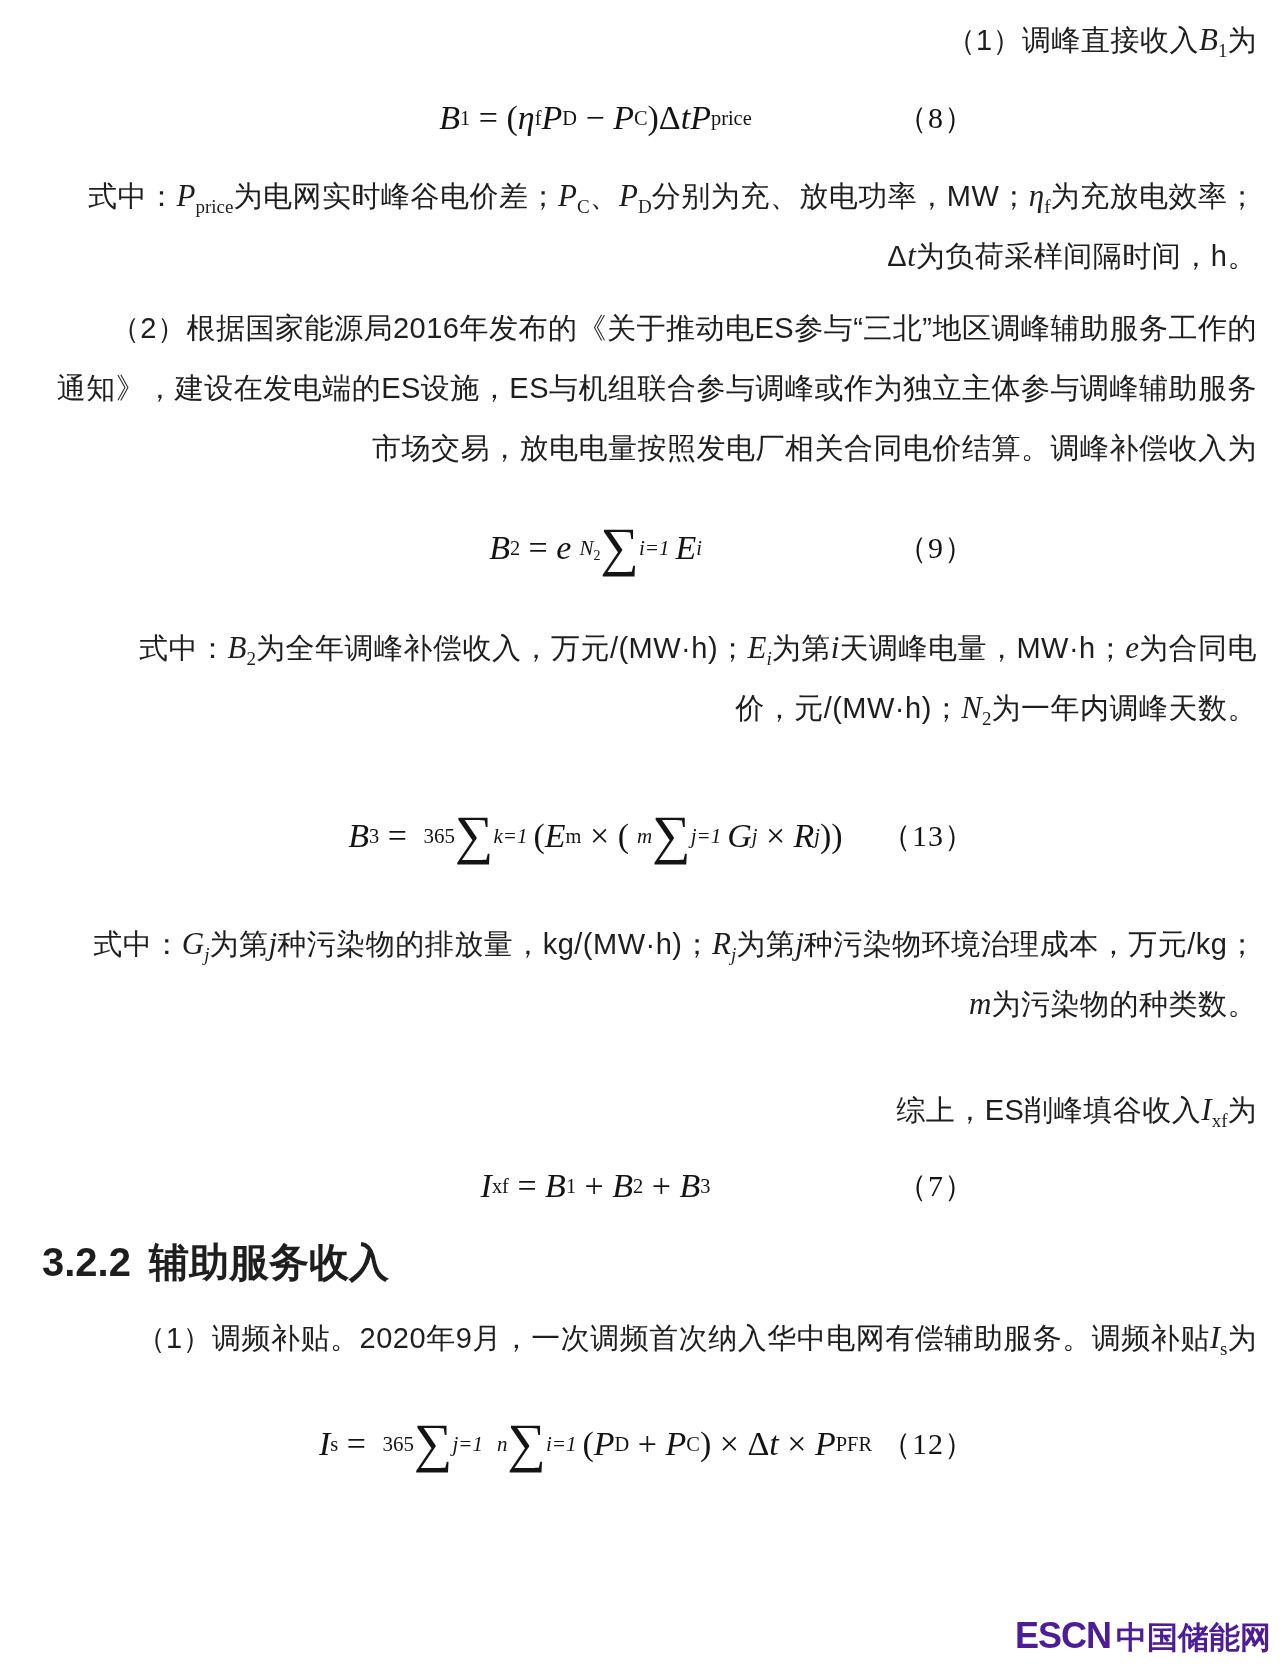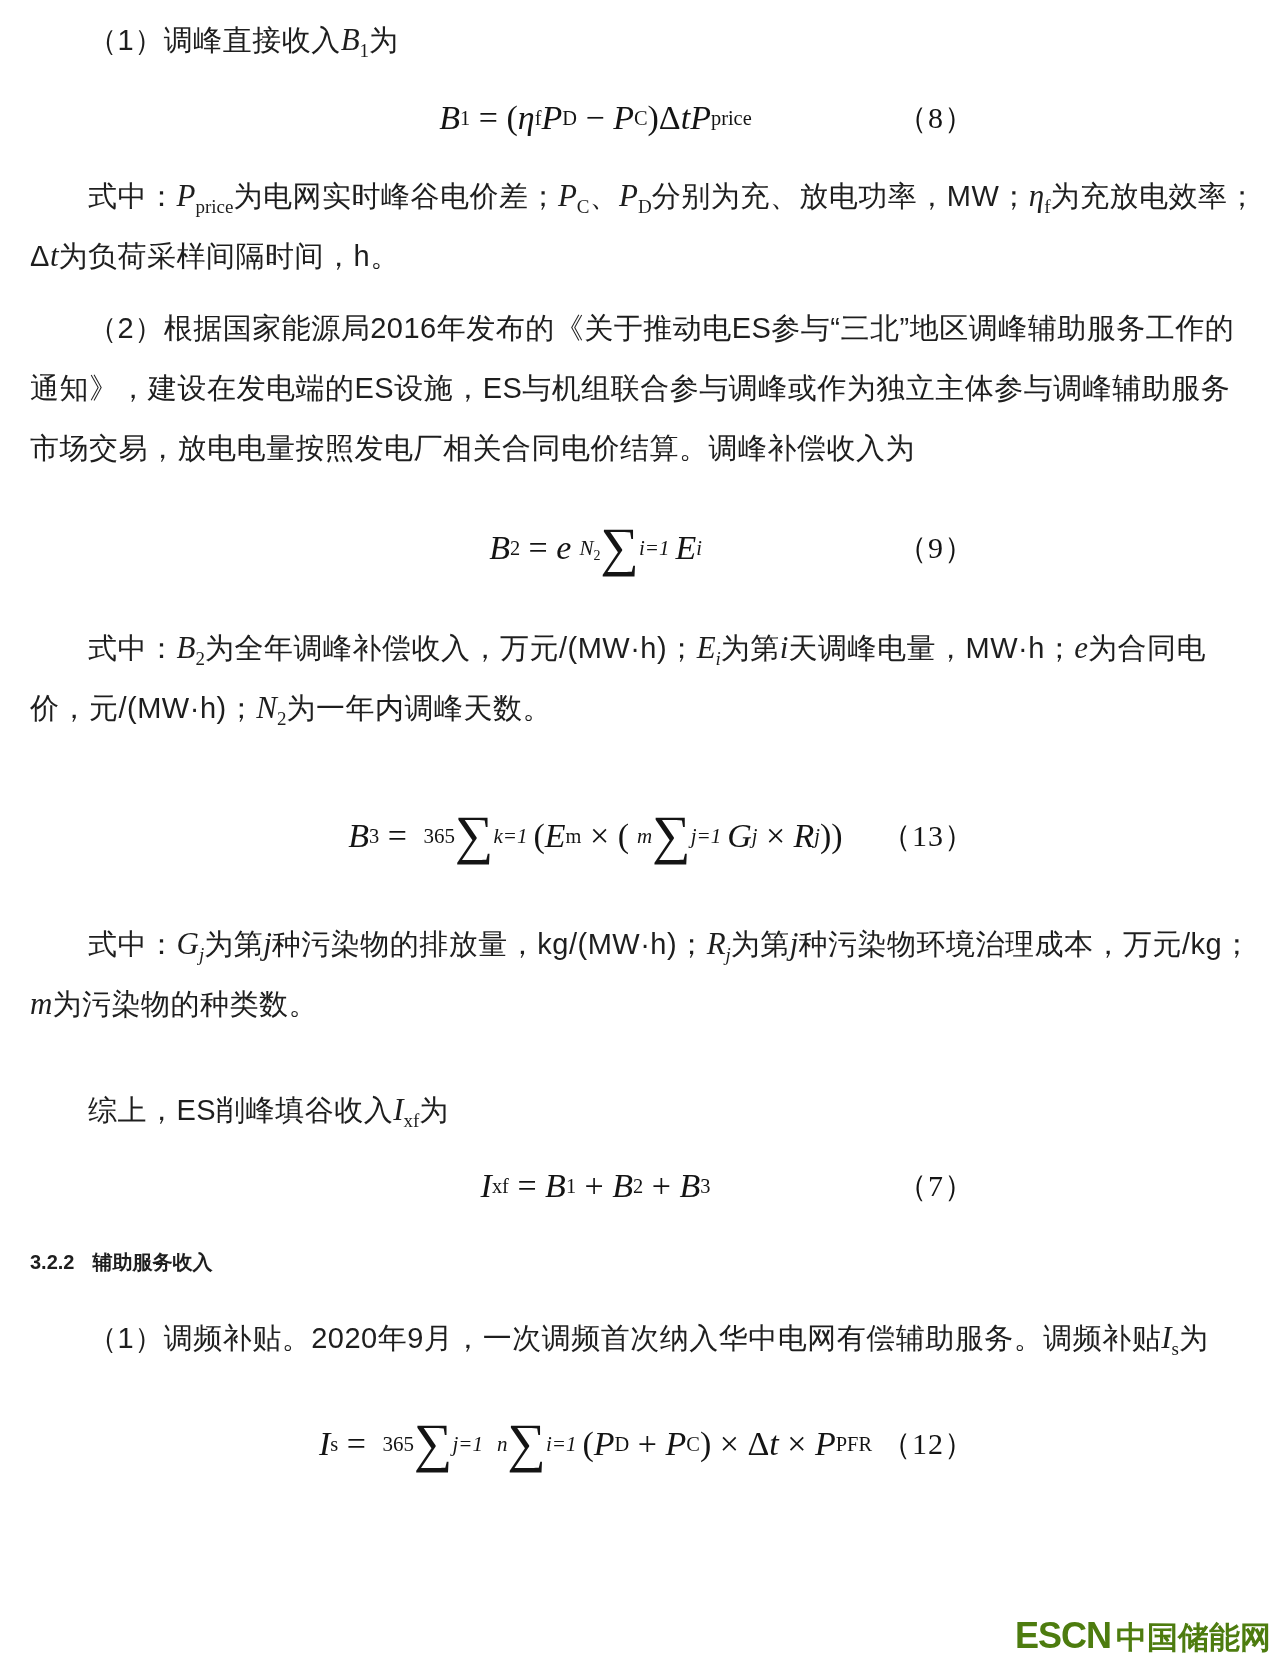--- a/index.html
+++ b/index.html
@@ -13,31 +13,32 @@
     font-family:"Liberation Sans", sans-serif;
     overflow:hidden;
   }
   
   .para {
     margin:0;
     font-size:29px;
     line-height:60px;
     text-indent:58px;
     letter-spacing:0.5px;
+    text-align:right;
   }
   
   .pv { font-family:"Liberation Serif", serif; font-style:italic; font-size:31px; letter-spacing:0; }
   .pv sub { font-size:19px; line-height:0; }
   .rm { font-style:normal; }
   .itl { font-style:italic; }
   .delta { font-style:normal; font-family:"Liberation Sans", sans-serif; }
   
   .heading {
-    margin:0;
-    font-size:20px;
+    margin:12px;
+    font-size:40px;
     font-weight:bold;
     line-height:60px;
   }
   .heading .hnum { margin-right:18px; }
   
   .eq-row {
     position:relative;
     display:flex;
     justify-content:center;
     align-items:center;
@@ -83,21 +84,21 @@
   #p7  { margin-top:46px; }
   #eq11{ margin-top:14px; min-height:64px; }
   #h322{ margin-top:14px; }
   #p8  { margin-top:16px; }
   #eq12{ margin-top:6px; min-height:140px; }
   #p9  { margin-top:22px; }
   
   .logo {
     position:absolute;
     right:16px; bottom:16px;
-    color:#4d7c0f;
+    color:#4c1d95;
     white-space:nowrap;
   }
   .logo-escn {
     font-family:"Liberation Sans", sans-serif;
     font-weight:800;
     font-size:36px;
     letter-spacing:-1px;
   }
   .logo-cn {
     font-weight:bold;

